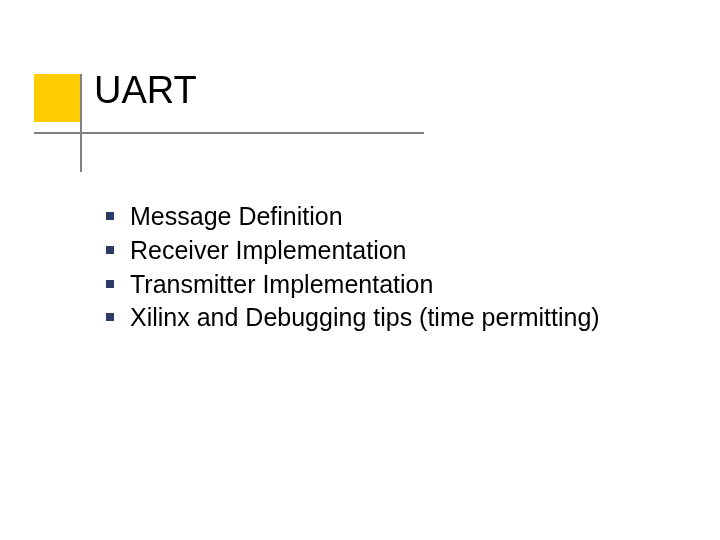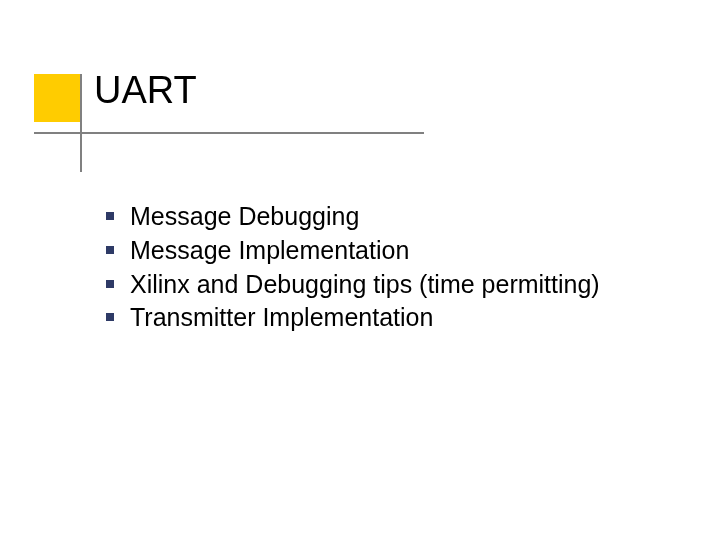--- a/index.html
+++ b/index.html
@@ -81,19 +81,19 @@
 <body>
 
 <div class="slide">
   <div class="accent-box"></div>
   <div class="crossbar-v"></div>
   <div class="title">UART</div>
   <div class="title-underline"></div>
 
   <div class="content">
     <ul class="bullets">
-      <li><span>Message Debugging</span></li>
-      <li><span>Message Implementation</span></li>
+      <li><span>Message Definition</span></li>
+      <li><span>Receiver Implementation</span></li>
+      <li><span>Transmitter Implementation</span></li>
       <li><span>Xilinx and Debugging tips (time permitting)</span></li>
-      <li><span>Transmitter Implementation</span></li>
     </ul>
   </div>
 </div>
 
 </body></html>

